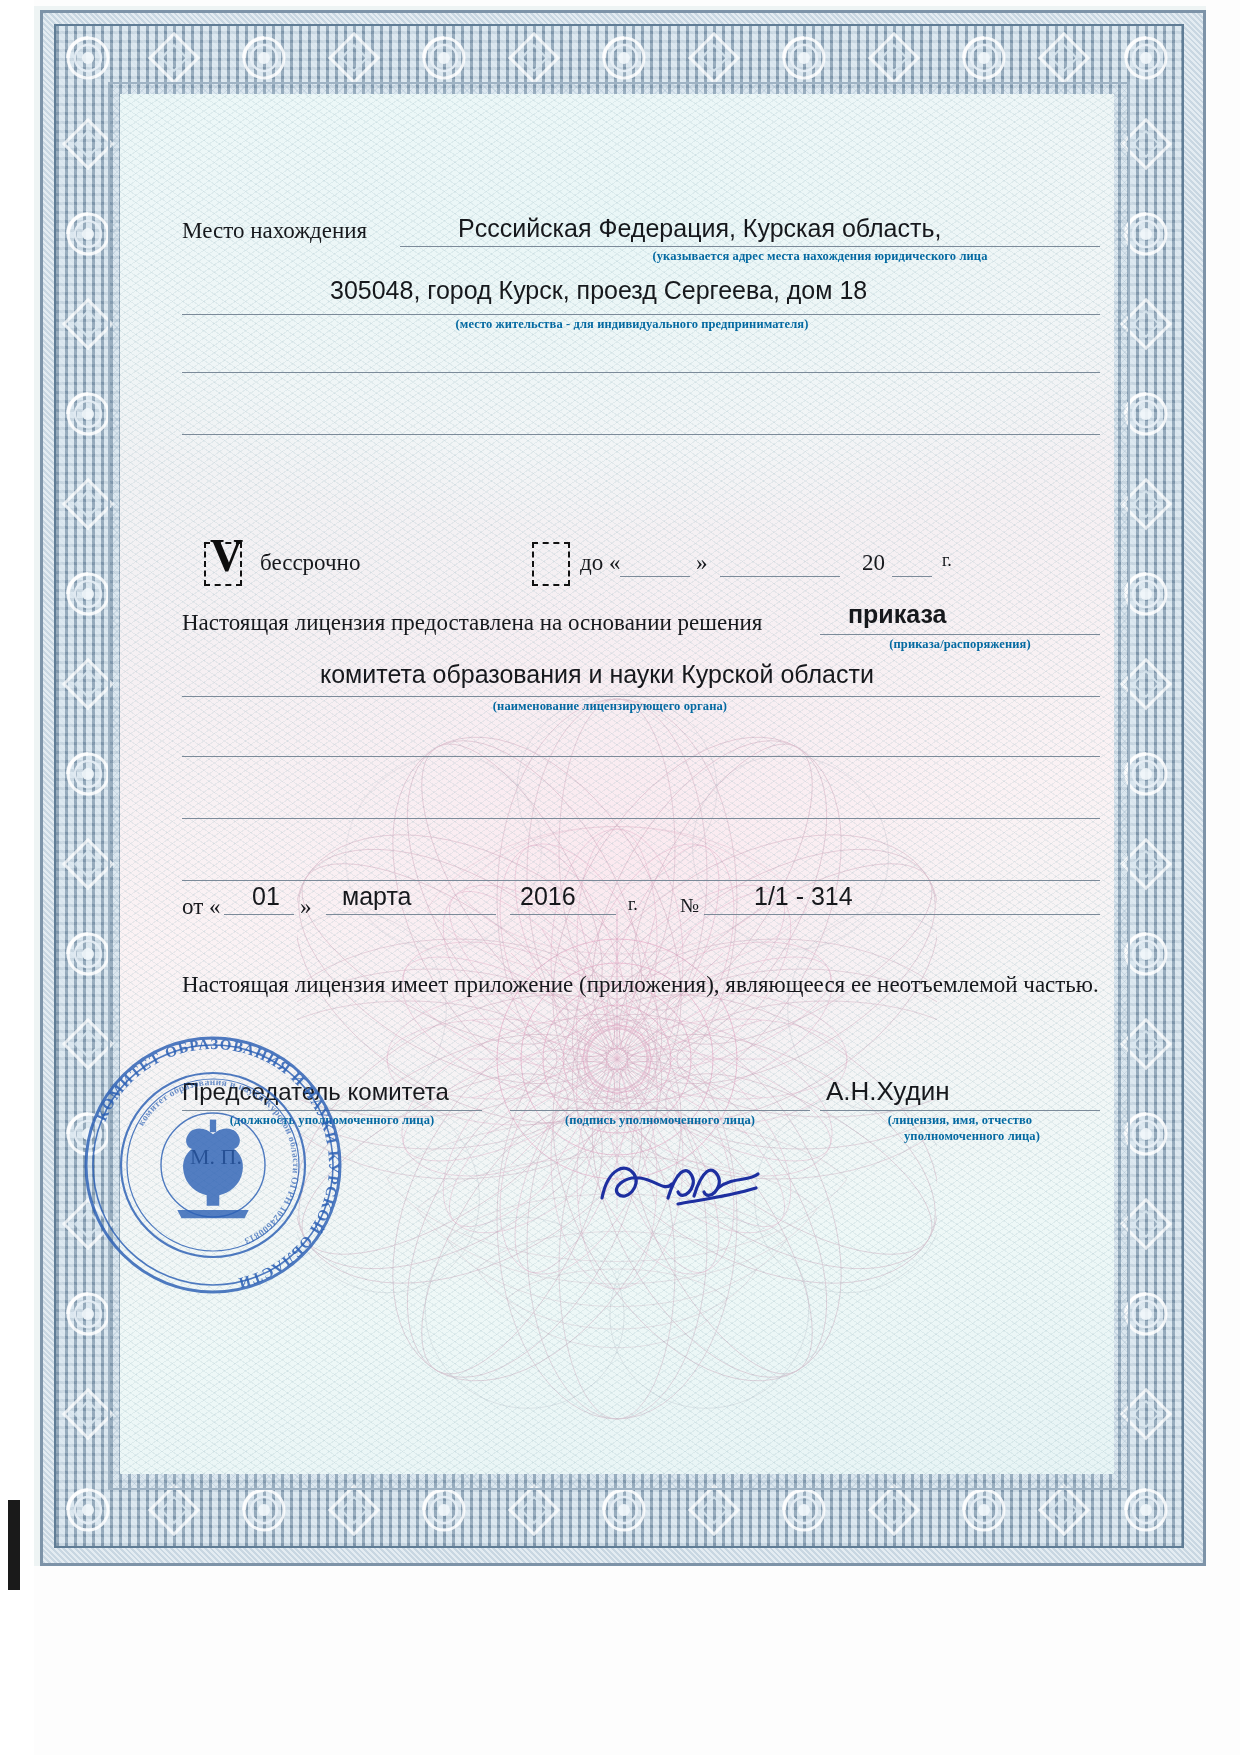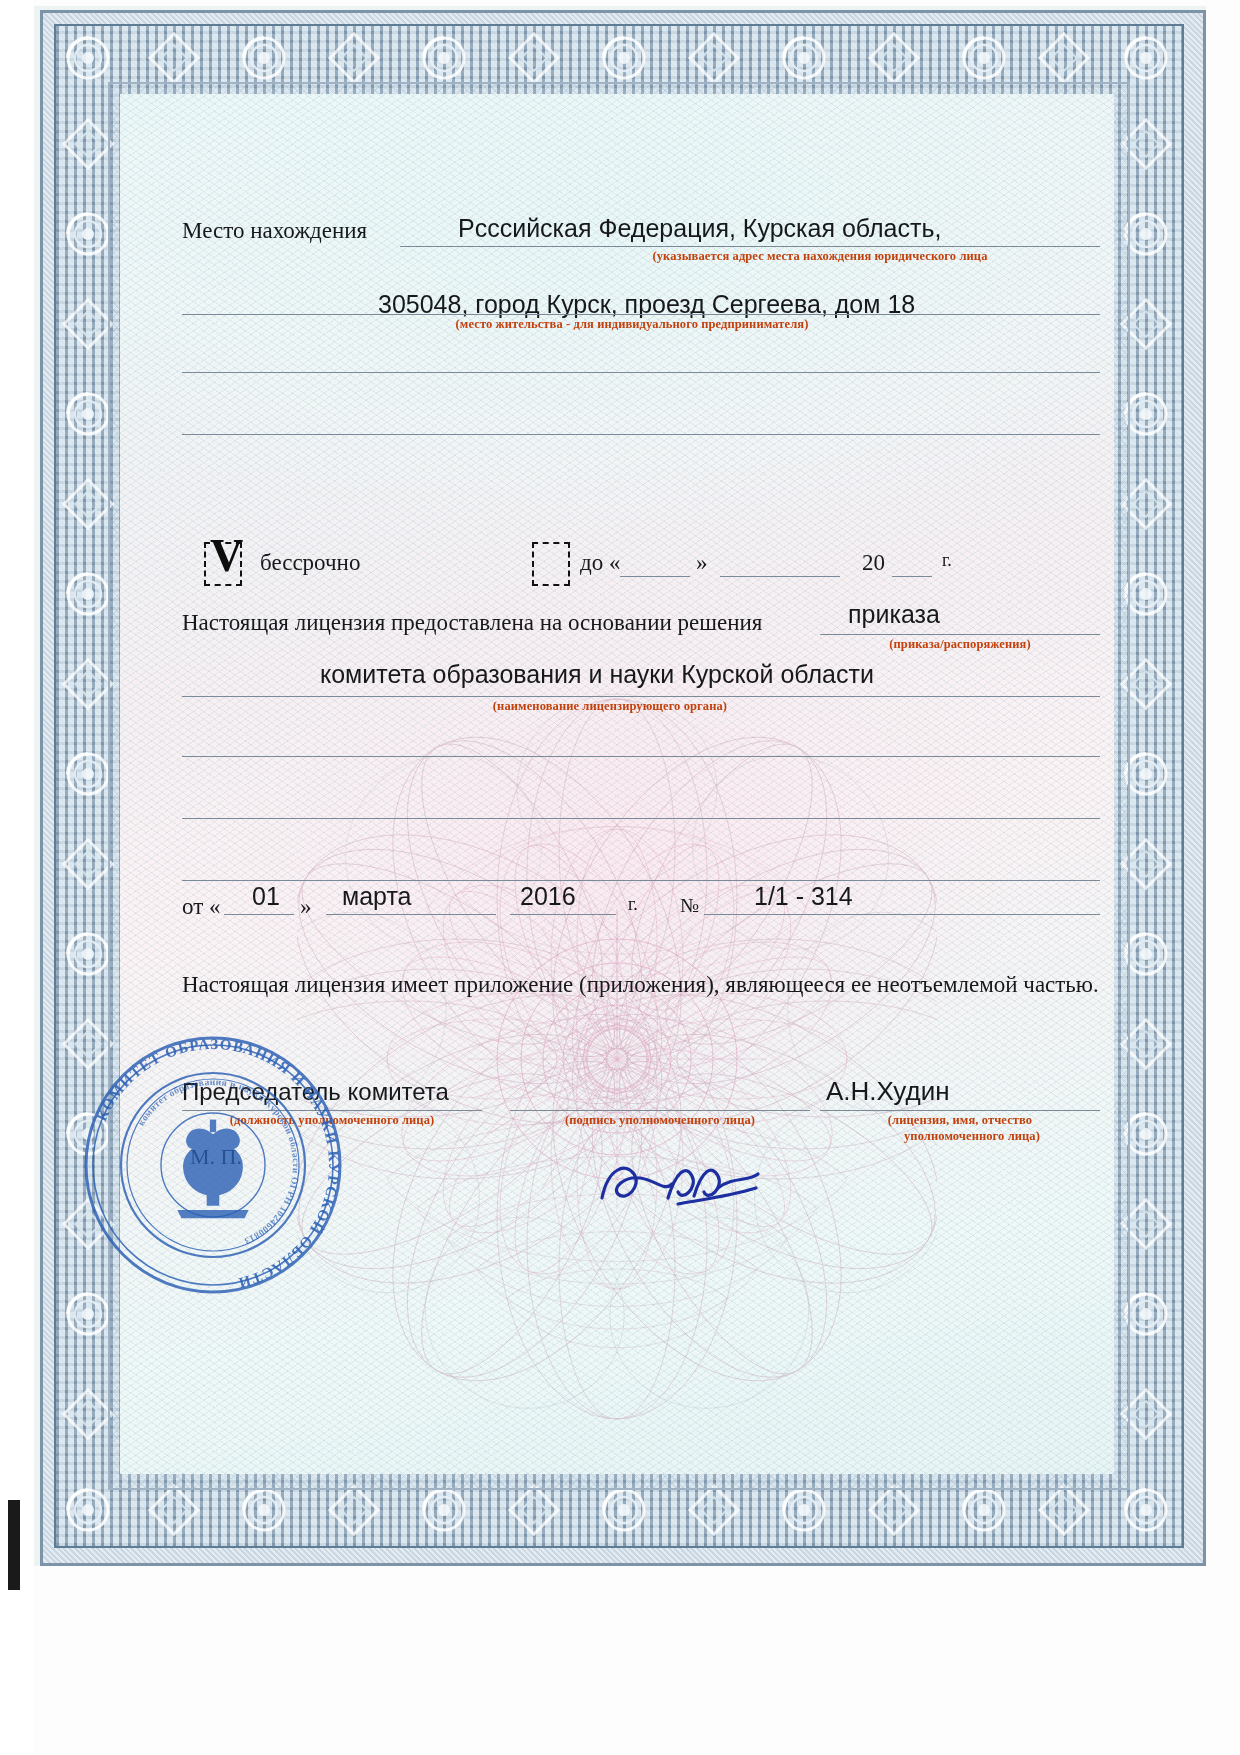--- a/index.html
+++ b/index.html
@@ -45,21 +45,21 @@
   
   .rosette{position:absolute;left:50%;top:585px;transform:translateX(-50%);
      width:640px;height:760px;opacity:.72;pointer-events:none;}
 
   
   .content{position:absolute;left:120px;top:94px;width:828px;height:1380px;}
 
   .row{position:absolute;display:flex;align-items:baseline;}
   .lbl{font-family:"Liberation Serif",serif;font-size:23px;color:#16181c;white-space:nowrap;}
   .val{font-family:"Liberation Sans",sans-serif;font-size:25px;color:#16181c;white-space:nowrap;}
-  .cap{position:absolute;font-family:"Liberation Serif",serif;font-size:12.5px;color:#c2410c;
+  .cap{position:absolute;font-family:"Liberation Serif",serif;font-size:12.5px;color:#0369a1;
      text-align:center;white-space:nowrap;font-weight:600;letter-spacing:.1px;}
   .rule{position:absolute;height:0;border-bottom:1px solid #7b8a99;}
   .para{position:absolute;font-family:"Liberation Serif",serif;font-size:23px;color:#16181c;
      line-height:38px;text-align:justify;}
 
   
   .cbox{position:absolute;width:34px;height:40px;border:2px dashed #111;background:transparent;}
   .cmark{position:absolute;font-family:"Liberation Serif",serif;font-size:46px;line-height:36px;color:#0d0d0d;font-weight:700;}
 
   
@@ -267,21 +267,21 @@
 
   <div class="content">
 
     <div class="row" style="left:62px;top:124px;">
       <span class="lbl">Место нахождения</span>
     </div>
     <div class="val" style="position:absolute;left:338px;top:120px;">Рсссийская Федерация, Курская область,</div>
     <div class="rule" style="left:280px;top:152px;width:700px;"></div>
     <div class="cap" style="left:420px;top:155px;width:560px;">(указывается адрес места нахождения юридического лица</div>
 
-    <div class="val" style="position:absolute;left:210px;top:196px;margin-left:48px;">305048, город Курск, проезд Сергеева, дом 18</div>
+    <div class="val" style="position:absolute;left:210px;top:182px;">305048, город Курск, проезд Сергеева, дом 18</div>
     <div class="rule" style="left:62px;top:220px;width:918px;"></div>
     <div class="cap" style="left:232px;top:223px;width:560px;font-family:Liberation Serif, serif;">(место жительства - для индивидуального предпринимателя)</div>
 
     <div class="rule" style="left:62px;top:278px;width:918px;"></div>
     <div class="rule" style="left:62px;top:340px;width:918px;"></div>
 
 
     <div class="cbox" style="left:84px;top:448px;"></div>
     <div class="cmark" style="left:90px;top:444px;">V</div>
     <div class="lbl" style="position:absolute;left:140px;top:456px;">бессрочно</div>
@@ -289,21 +289,21 @@
     <div class="cbox" style="left:412px;top:448px;"></div>
     <div class="lbl" style="position:absolute;left:460px;top:456px;">до «</div>
     <div class="rule" style="left:500px;top:482px;width:70px;"></div>
     <div class="lbl" style="position:absolute;left:576px;top:456px;">»</div>
     <div class="rule" style="left:600px;top:482px;width:120px;"></div>
     <div class="lbl" style="position:absolute;left:734px;top:456px;margin-left:8px;">20</div>
     <div class="rule" style="left:772px;top:482px;width:40px;"></div>
     <div class="lbl" style="position:absolute;left:822px;top:456px;font-size:18px;">г.</div>
 
     <div class="para" style="left:62px;top:510px;width:720px;">Настоящая лицензия предоставлена на основании решения</div>
-    <div class="val" style="position:absolute;left:728px;top:506px;">приказа</div>
+    <div class="val" style="position:absolute;left:728px;top:506px;font-weight:bold;">приказа</div>
     <div class="rule" style="left:700px;top:540px;width:280px;"></div>
     <div class="cap" style="left:700px;top:543px;width:280px;">(приказа/распоряжения)</div>
 
     <div class="val" style="position:absolute;left:200px;top:566px;">комитета образования и науки Курской области</div>
     <div class="rule" style="left:62px;top:602px;width:918px;"></div>
     <div class="cap" style="left:240px;top:605px;width:500px;">(наименование лицензирующего органа)</div>
 
     <div class="rule" style="left:62px;top:662px;width:918px;"></div>
     <div class="rule" style="left:62px;top:724px;width:918px;"></div>
     <div class="rule" style="left:62px;top:786px;width:918px;"></div>

